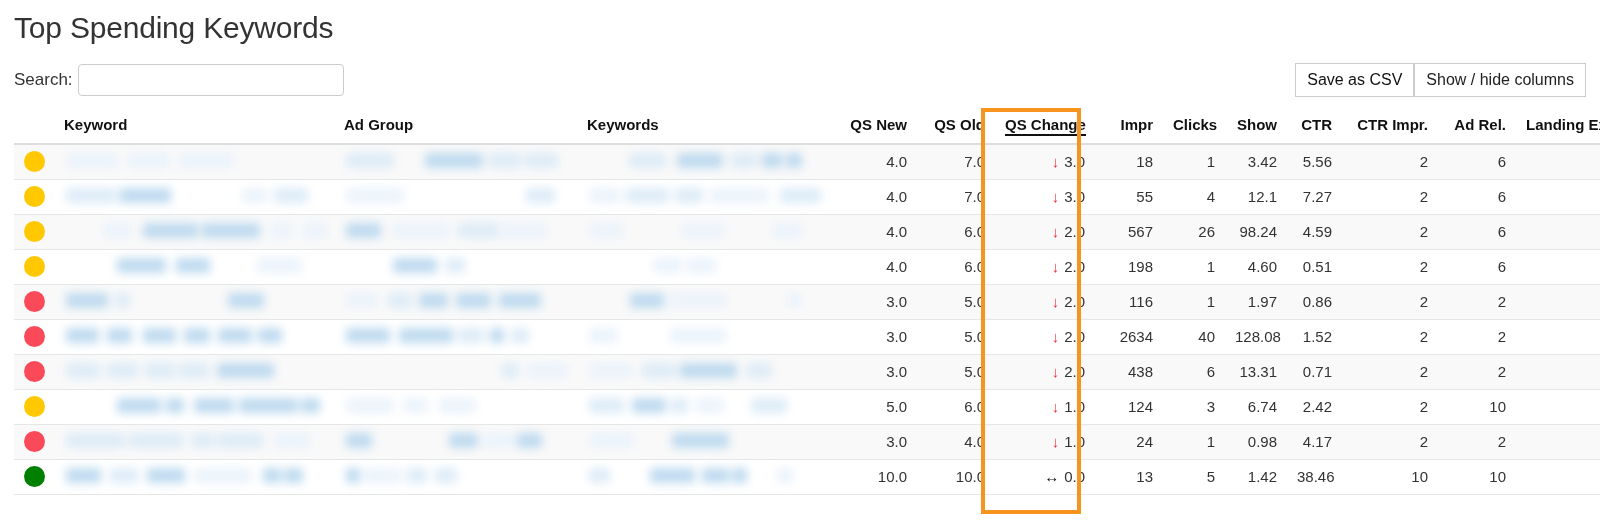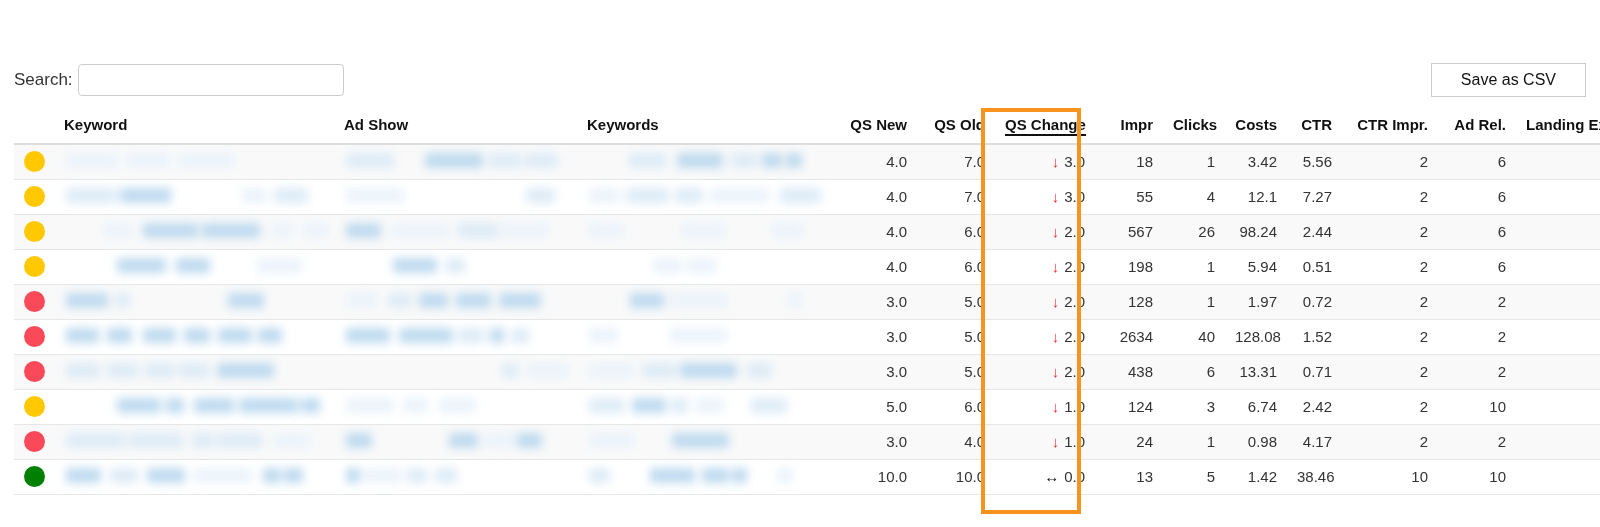--- a/index.html
+++ b/index.html
@@ -67,21 +67,21 @@
     right: 14px; top: 3px;
     display: flex;
     align-items: stretch;
   }
   .btn {
     background: #ffffff;
     border: 1px solid #cccccc;
     font-family: "Liberation Sans", sans-serif;
     font-size: 16px;
     color: #111111;
-    padding: 6px 29px;
+    padding: 6px 11px;
     line-height: 20px;
     cursor: pointer;
     white-space: nowrap;
   }
   .btn.secondary { color: #222; }
 
   
   .table-wrap {
     position: absolute;
     left: 14px;
@@ -193,28 +193,30 @@
     pointer-events: none;
     z-index: 5;
     background: transparent;
   }
 </style>
 </head>
 <body>
 
 <div id="page">
 
+  <div class="page-title">Top Spending Keywords</div>
 
   <div class="controls">
     <div class="search-wrap">
       <span class="search-label">Search:</span>
       <input class="search-input" type="text" placeholder="" style="">
     </div>
     <div class="btn-group">
       <button class="btn">Save as CSV</button>
+      <button class="btn secondary">Show / hide columns</button>
     </div>
   </div>
 
   <div class="table-wrap">
     <table class="data">
       <colgroup>
         <col class="c-dot">
           <col class="c-keyword">
           <col class="c-adgroup">
           <col class="c-campaign">
@@ -226,28 +228,28 @@
           <col class="c-costs">
           <col class="c-ctr">
           <col class="c-ctrqual">
         <col class="c-adrel">
           <col class="c-landing">
       </colgroup>
       <thead>
         <tr>
           <th class="txt"></th>
           <th class="txt"><span class="hdr-label">Keyword</span></th>
-          <th class="txt"><span class="hdr-label">Ad Show</span></th>
+          <th class="txt"><span class="hdr-label">Ad Group</span></th>
           <th class="txt"><span class="hdr-label">Keywords</span></th>
           <th class="num"><span class="hdr-label">QS New</span></th>
           <th class="num"><span class="hdr-label">QS Old</span></th>
           <th class="num underlined"><span class="hdr-label">QS Change</span></th>
           <th class="num"><span class="hdr-label">Impr</span></th>
           <th class="num"><span class="hdr-label">Clicks</span></th>
-          <th class="num"><span class="hdr-label">Costs</span></th>
+          <th class="num"><span class="hdr-label">Show</span></th>
           <th class="num"><span class="hdr-label">CTR</span></th>
           <th class="num"><span class="hdr-label">CTR Impr.</span></th>
           <th class="num"><span class="hdr-label">Ad Rel.</span></th>
           <th class="num"><span class="hdr-label">Landing Exp.</span></th>
         </tr>
       </thead>
       <tbody id="tbody">
           <tr>
             <td class="dotcell"><span class="dot" style="background:#ffc800"></span></td>
             <td class="txt">
@@ -346,21 +348,21 @@
                 <i class="faint" style="left:94px;width:44px;"></i>
                 <i class="faint" style="left:185px;width:31px;"></i>
               </span>
             </td>
             <td class="num">4.0</td>
             <td class="num">6.0</td>
             <td class="num"><span class="arrow-down">↓</span>2.0</td>
             <td class="num">567</td>
             <td class="num">26</td>
             <td class="num">98.24</td>
-            <td class="num">2.44</td>
+            <td class="num">4.59</td>
             <td class="num">2</td>
             <td class="num">6</td>
             <td class="num">6</td>
           </tr>
           <tr>
             <td class="dotcell"><span class="dot" style="background:#ffc800"></span></td>
             <td class="txt">
               <span class="redact">
                 <i class="" style="left:53px;width:49px;"></i>
                 <i class="" style="left:112px;width:34px;"></i>
@@ -377,21 +379,21 @@
               <span class="redact">
                 <i class="faint" style="left:66px;width:29px;"></i>
                 <i class="faint" style="left:100px;width:29px;"></i>
               </span>
             </td>
             <td class="num">4.0</td>
             <td class="num">6.0</td>
             <td class="num"><span class="arrow-down">↓</span>2.0</td>
             <td class="num">198</td>
             <td class="num">1</td>
-            <td class="num">5.94</td>
+            <td class="num">4.60</td>
             <td class="num">0.51</td>
             <td class="num">2</td>
             <td class="num">6</td>
             <td class="num">6</td>
           </tr>
           <tr>
             <td class="dotcell"><span class="dot" style="background:#fa4a5a"></span></td>
             <td class="txt">
               <span class="redact">
                 <i class="" style="left:2px;width:42px;"></i>
@@ -411,24 +413,24 @@
             <td class="txt">
               <span class="redact">
                 <i class="" style="left:43px;width:34px;"></i>
                 <i class="faint" style="left:82px;width:58px;"></i>
                 <i class="faint" style="left:200px;width:15px;"></i>
               </span>
             </td>
             <td class="num">3.0</td>
             <td class="num">5.0</td>
             <td class="num"><span class="arrow-down">↓</span>2.0</td>
-            <td class="num">128</td>
+            <td class="num">116</td>
             <td class="num">1</td>
             <td class="num">1.97</td>
-            <td class="num">0.72</td>
+            <td class="num">0.86</td>
             <td class="num">2</td>
             <td class="num">2</td>
             <td class="num">6</td>
           </tr>
           <tr>
             <td class="dotcell"><span class="dot" style="background:#fa4a5a"></span></td>
             <td class="txt">
               <span class="redact">
                 <i class="" style="left:2px;width:33px;"></i>
                 <i class="" style="left:43px;width:25px;"></i>

